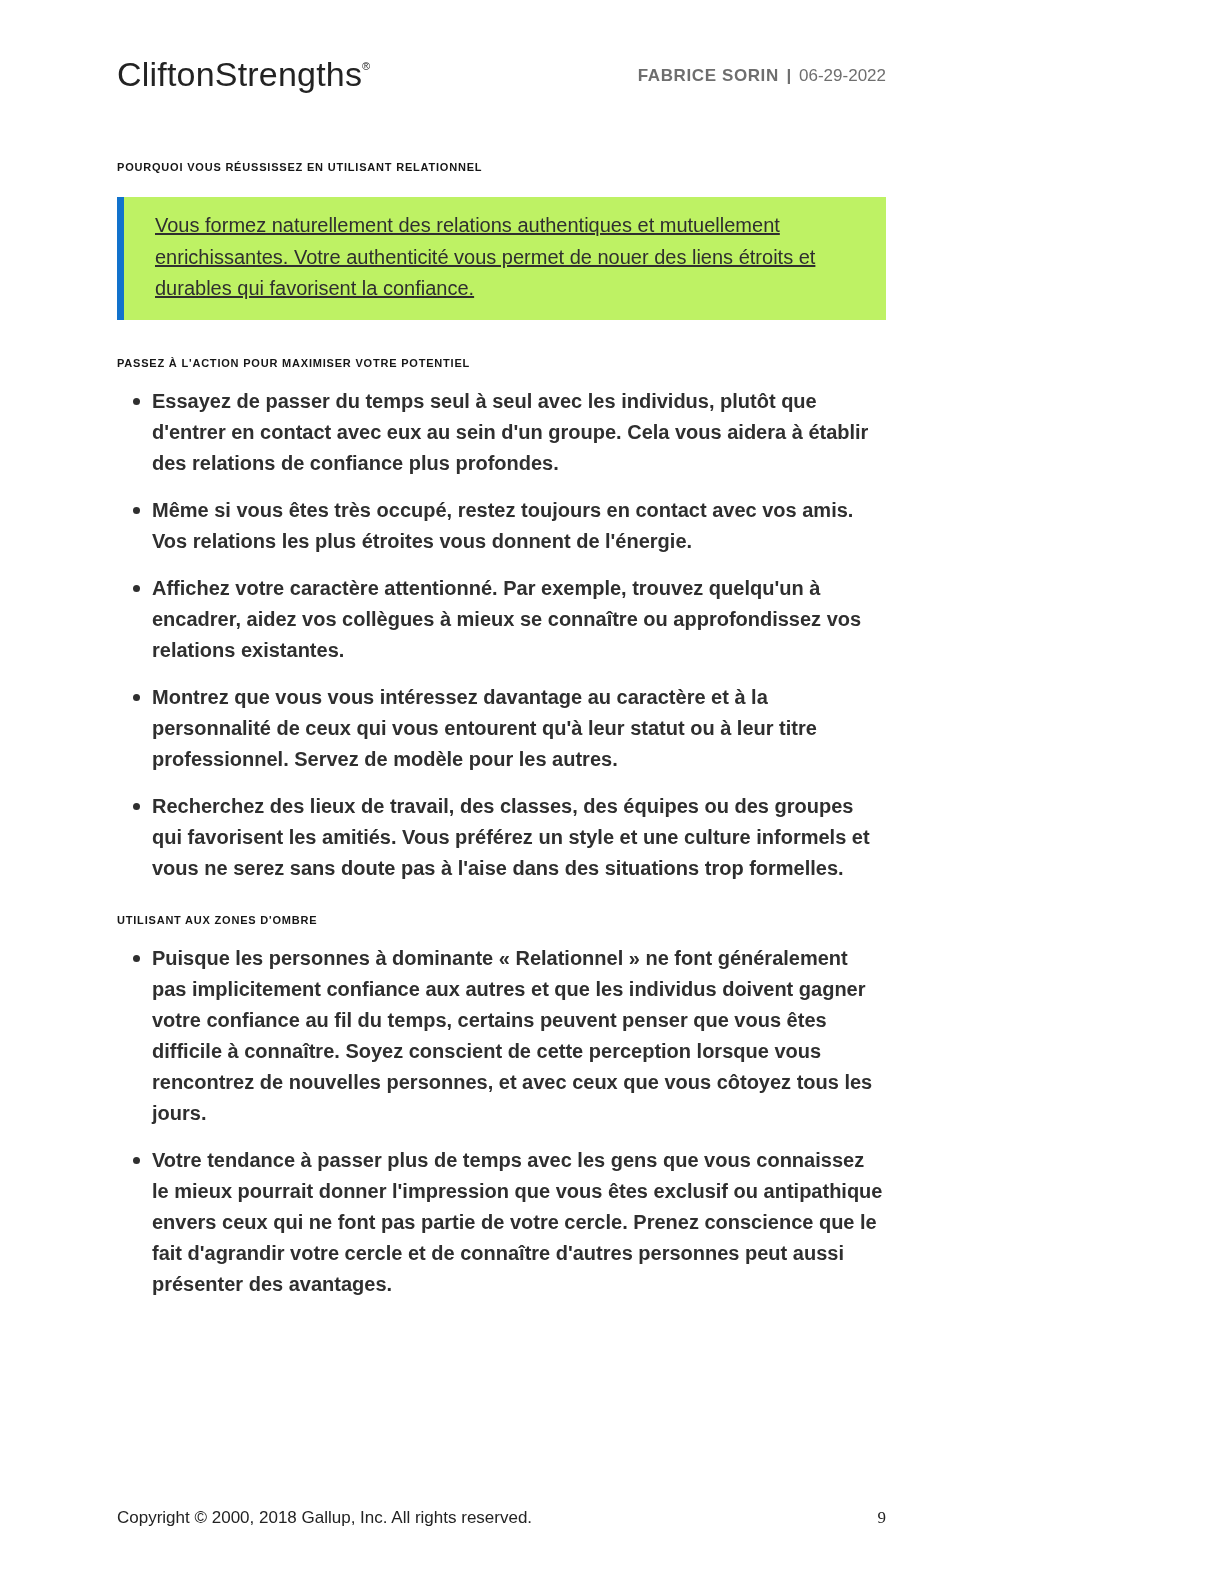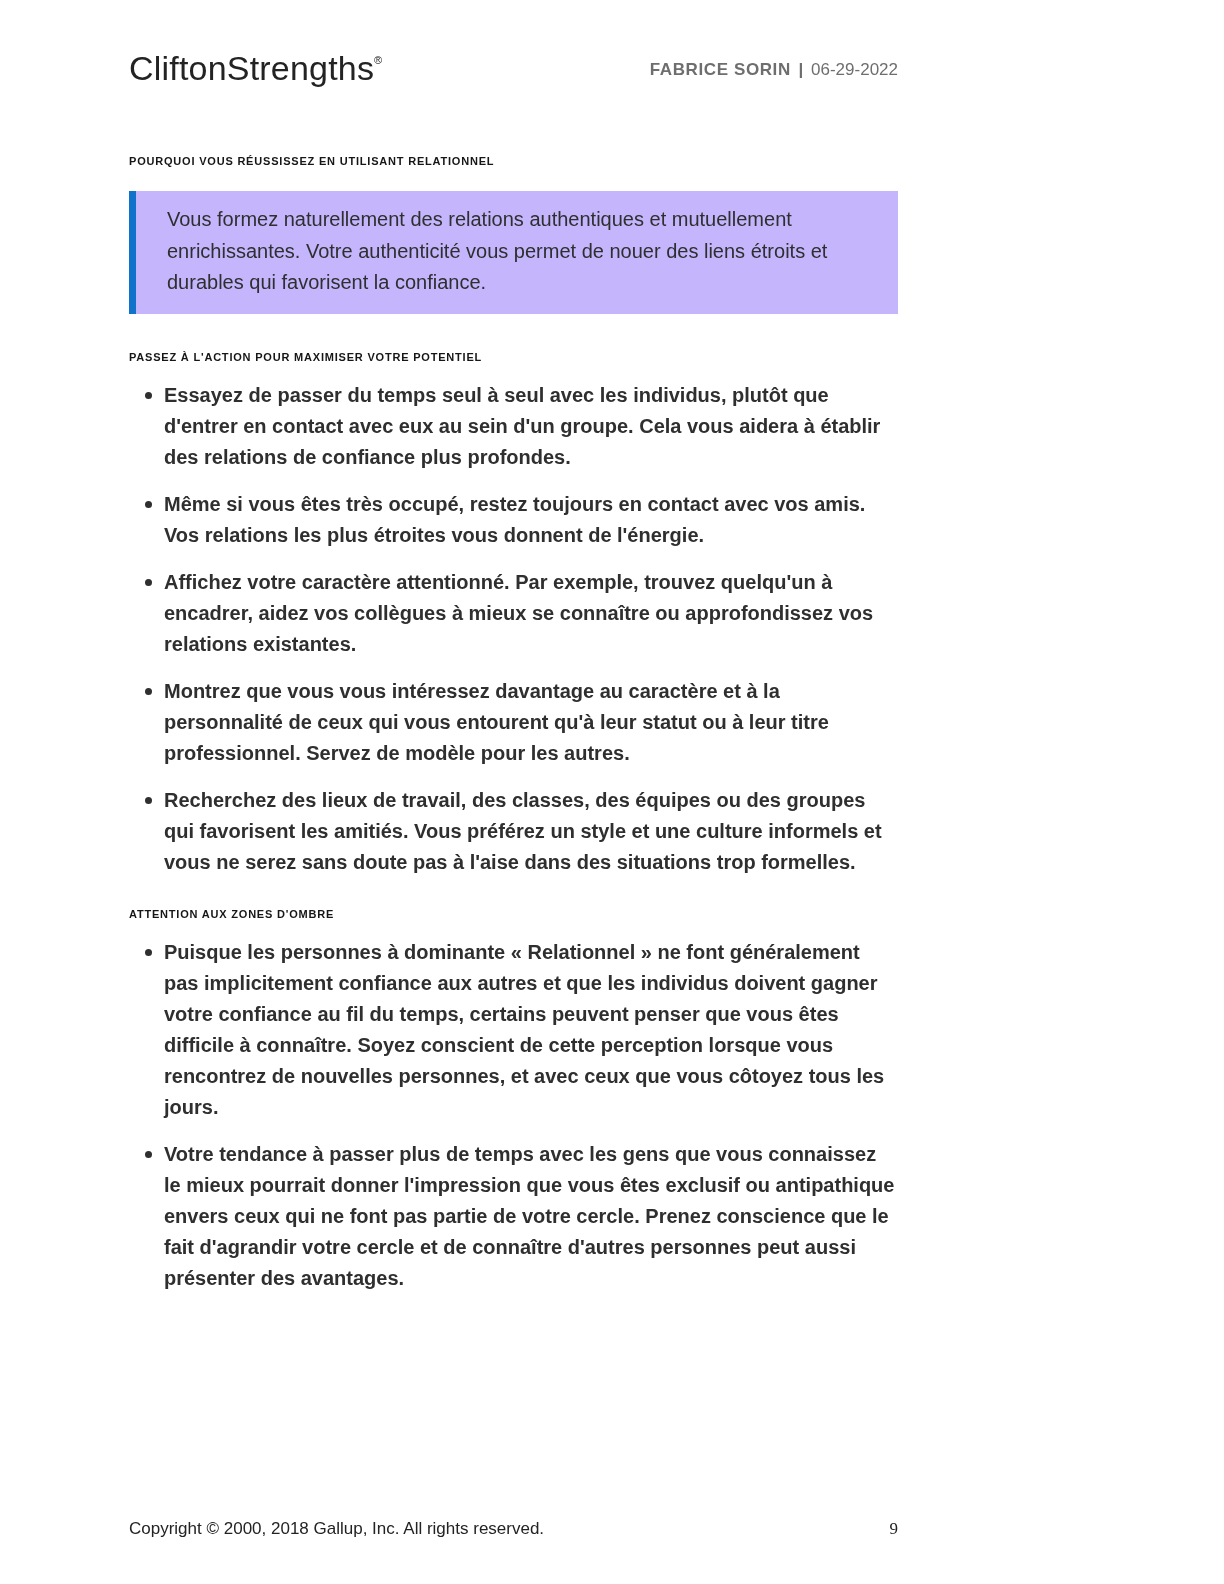--- a/index.html
+++ b/index.html
@@ -9,22 +9,21 @@
     height: 1584px;
     position: relative;
     font-family: "Liberation Sans", "DejaVu Sans", sans-serif;
     color: #2f2f2f;
     overflow: hidden;
   }
   .page {
     width: 1003px;
     height: 1584px;
     position: relative;
-    padding: 0 117px;
-    margin-left: 12px;
+    padding: 6px 117px;
   }
 
   
   .header {
     display: flex;
     justify-content: space-between;
     align-items: flex-start;
     padding-top: 50px;
   }
   .logo {
@@ -62,23 +61,24 @@
     color: #161616;
     letter-spacing: 0.8px;
   }
   .heading-why { margin-top: 68px; }
   .heading-action { margin-top: 37px; }
   .heading-shadow { margin-top: 30px; }
 
   
   .callout {
     margin-top: 24px;
-    background: #c4b5fd;
+    background: #bef264;
     border-left: 7px solid #1172cc;
     padding: 13px 40px 15px 31px;
+    text-decoration: underline;
   }
   .callout-text {
     font-size: 20px;
     line-height: 31.5px;
     color: #2f2f2f;
   }
 
   
   .intro-line {
     margin-top: 20px;
@@ -112,21 +112,21 @@
     height: 7px;
     border-radius: 50%;
     background: #2f2f2f;
   }
 
   
   .footer {
     position: absolute;
     left: 117px;
     right: 117px;
-    bottom: 45px;
+    bottom: 56px;
     display: flex;
     justify-content: space-between;
     align-items: baseline;
   }
   .copyright {
     font-size: 17px;
     color: #232323;
   }
   .page-number {
     font-family: "Liberation Serif", "DejaVu Serif", serif;
@@ -160,21 +160,21 @@
 
 
   <ul class="bullets">
     <li>Essayez de passer du temps seul à seul avec les individus, plutôt que d'entrer en contact avec eux au sein d'un groupe. Cela vous aidera à établir des relations de confiance plus profondes.</li>
     <li>Même si vous êtes très occupé, restez toujours en contact avec vos amis. Vos relations les plus étroites vous donnent de l'énergie.</li>
     <li>Affichez votre caractère attentionné. Par exemple, trouvez quelqu'un à encadrer, aidez vos collègues à mieux se connaître ou approfondissez vos relations existantes.</li>
     <li>Montrez que vous vous intéressez davantage au caractère et à la personnalité de ceux qui vous entourent qu'à leur statut ou à leur titre professionnel. Servez de modèle pour les autres.</li>
     <li>Recherchez des lieux de travail, des classes, des équipes ou des groupes qui favorisent les amitiés. Vous préférez un style et une culture informels et vous ne serez sans doute pas à l'aise dans des situations trop formelles.</li>
   </ul>
 
-  <div class="section-heading heading-shadow">ATTENTION AUX ZONES D'OMBRE</div>
+  <div class="section-heading heading-shadow">UTILISANT AUX ZONES D'OMBRE</div>
 
   <ul class="bullets">
     <li>Puisque les personnes à dominante « Relationnel » ne font généralement pas implicitement confiance aux autres et que les individus doivent gagner votre confiance au fil du temps, certains peuvent penser que vous êtes difficile à connaître. Soyez conscient de cette perception lorsque vous rencontrez de nouvelles personnes, et avec ceux que vous côtoyez tous les jours.</li>
     <li>Votre tendance à passer plus de temps avec les gens que vous connaissez le mieux pourrait donner l'impression que vous êtes exclusif ou antipathique envers ceux qui ne font pas partie de votre cercle. Prenez conscience que le fait d'agrandir votre cercle et de connaître d'autres personnes peut aussi présenter des avantages.</li>
   </ul>
 
   <div class="footer">
     <div class="copyright">Copyright © 2000, 2018 Gallup, Inc. All rights reserved.</div>
     <div class="page-number">9</div>
   </div>

